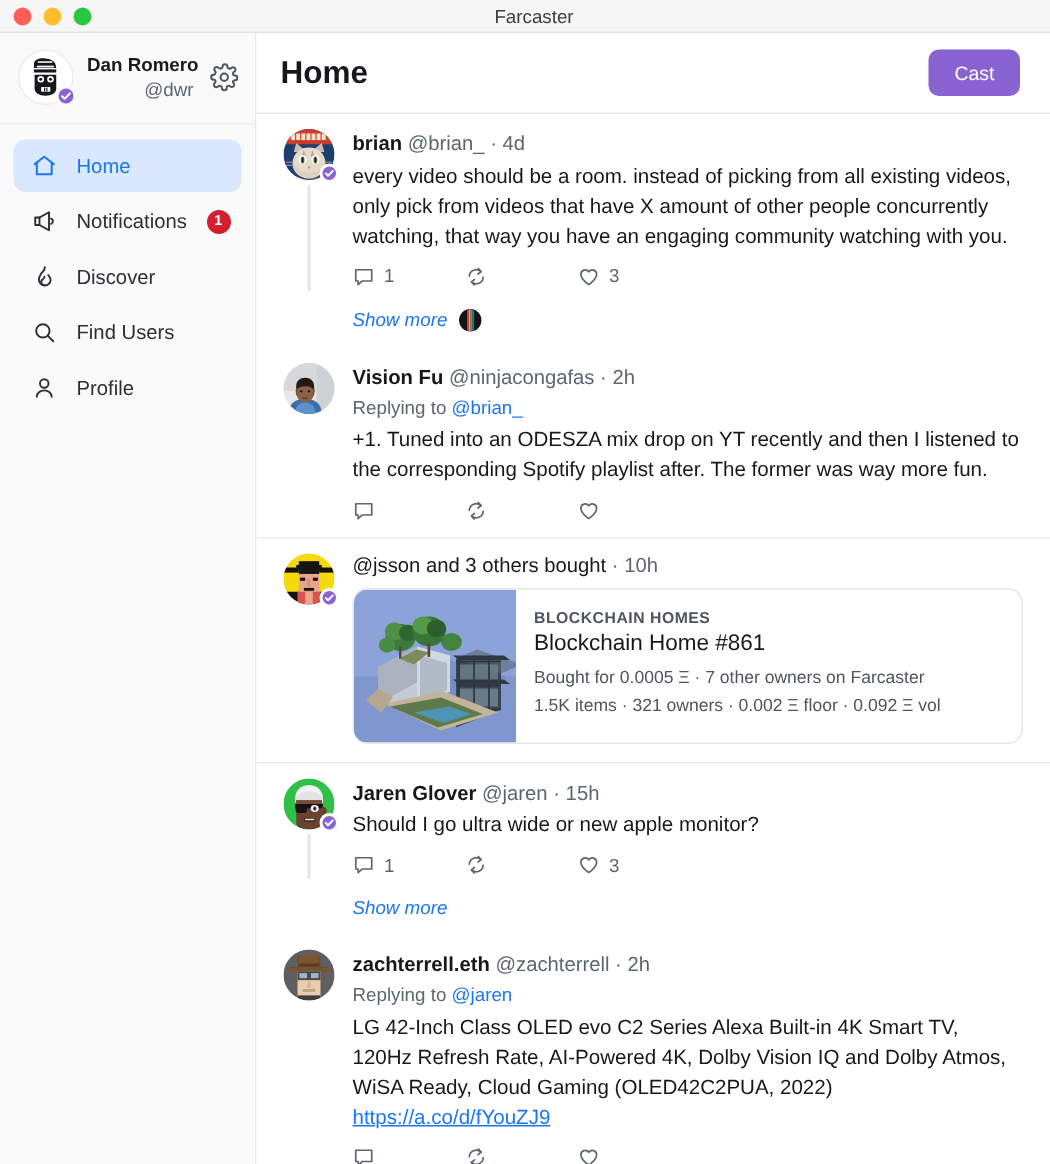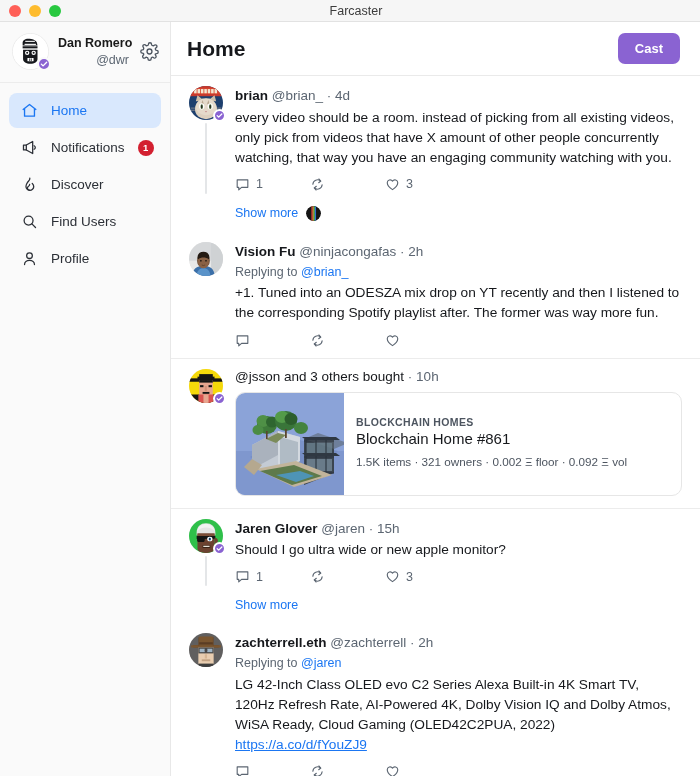--- a/index.html
+++ b/index.html
@@ -94,21 +94,21 @@
   .main-header {
     height: 54px; min-height: 54px;
     display: flex; align-items: center;
     padding: 0 20px 0 16px;
     border-bottom: 1px solid #eaeaea;
   }
   .page-title { font-size: 21px; font-weight: bold; color: #16181c; }
   .cast-btn {
     margin-left: auto;
     background: #8a63d2; color: #fff;
-    font-size: 13px; font-weight: bold;
+    font-size: 13px; font-weight: normal;
     border: none; border-radius: 7px;
     padding: 8px 17px; cursor: pointer;
     font-family: inherit;
   }
 
   .feed { flex: 1; overflow: hidden; }
 
   .cast-group { border-bottom: 1px solid #ececec; }
   .cast {
     display: flex; padding: 10px 18px 0 16px;
@@ -151,21 +151,21 @@
     display: flex; align-items: center; gap: 6px;
     width: 75px; cursor: pointer;
     color: #5c6672; font-size: 12.5px;
   }
   .action svg { width: 15px; height: 15px; display: block; }
 
   .showmore-row {
     display: flex; align-items: center; gap: 8px;
     padding: 12px 0 11px 64px;
   }
-  .showmore { font-size: 12.5px; color: #1b76f2; cursor: pointer; font-weight: 500; }
+  .showmore { font-size: 12.5px; color: #1b76f2; cursor: pointer; font-weight: 500; font-style: italic; }
   .channel-dot {
     width: 15px; height: 15px; border-radius: 50%;
     overflow: hidden; display: block;
   }
 
   
   .nft-card {
     margin-top: 8px; margin-bottom: 10px;
     border: 1px solid #e6e6e6; border-radius: 10px;
     display: flex; overflow: hidden; background: #fff;
@@ -518,20 +518,21 @@
                 <path d="M66 44h34l4 3h-34z" fill="#2f3842"></path>
                 <path d="M66 60h34l4 3h-34z" fill="#2f3842"></path>
                 <path d="M20 76l40-8 36 14-38 12z" fill="#c2b49a"></path>
                 <path d="M24 78l34-6 28 11-30 9z" fill="#5e7a4a"></path>
                 <path d="M40 82l24-4 14 5-18 6z" fill="#4a9bd1" opacity="0.8"></path>
                 <path d="M16 66l10 6-8 10-10-8z" fill="#b5a88f"></path>
               </svg>
               <div class="nft-info">
                 <div class="nft-collection">BLOCKCHAIN HOMES</div>
                 <div class="nft-title">Blockchain Home #861</div>
+                <div class="nft-meta">Bought for 0.0005 Ξ · 7 other owners on Farcaster</div>
                 <div class="nft-meta">1.5K items · 321 owners · 0.002 Ξ floor · 0.092 Ξ vol</div>
               </div>
             </div>
           </div>
         </div>
       </div>
 
       <div class="cast-group">
 
         <div class="cast">

